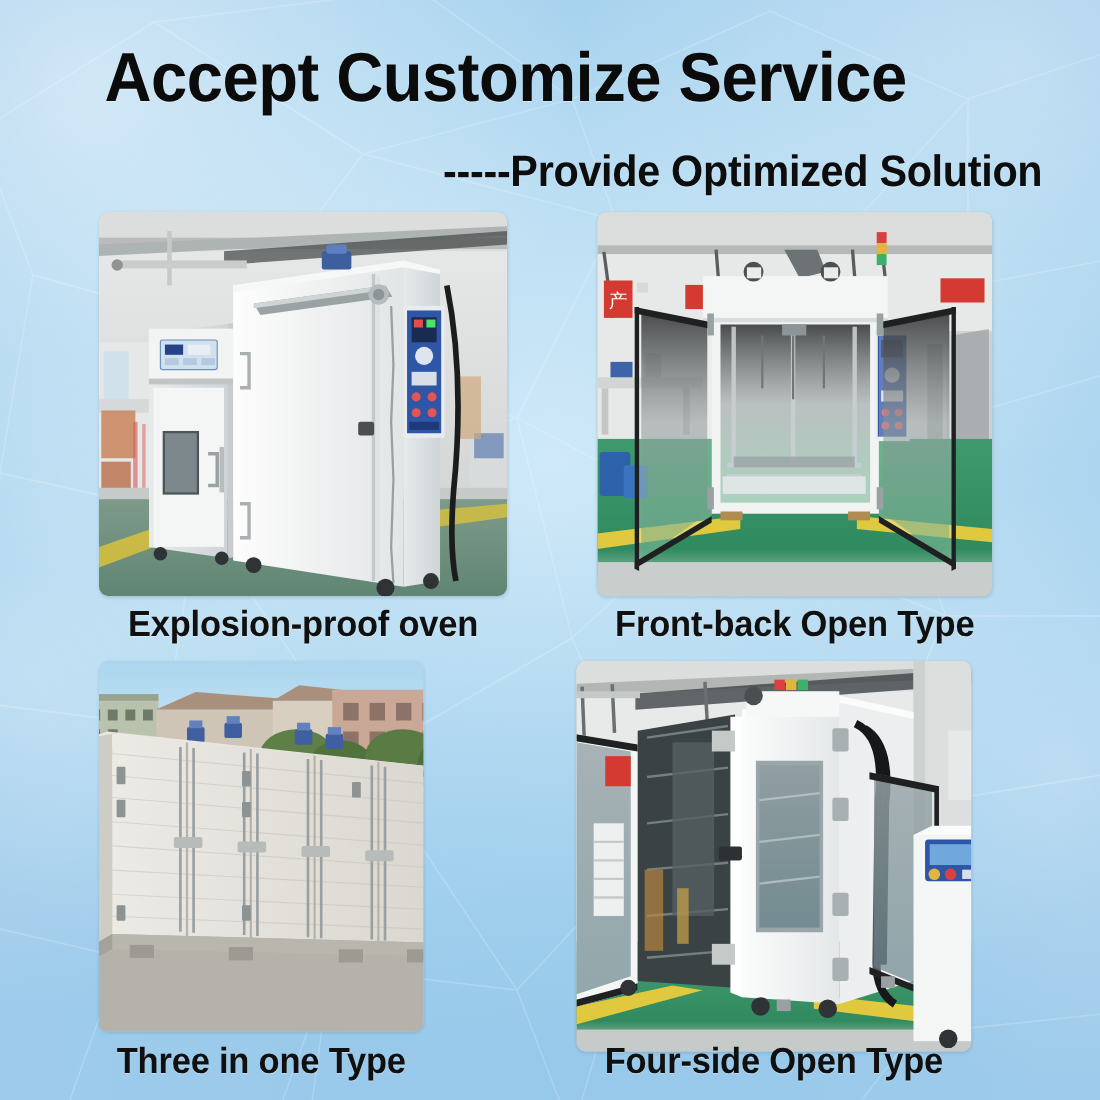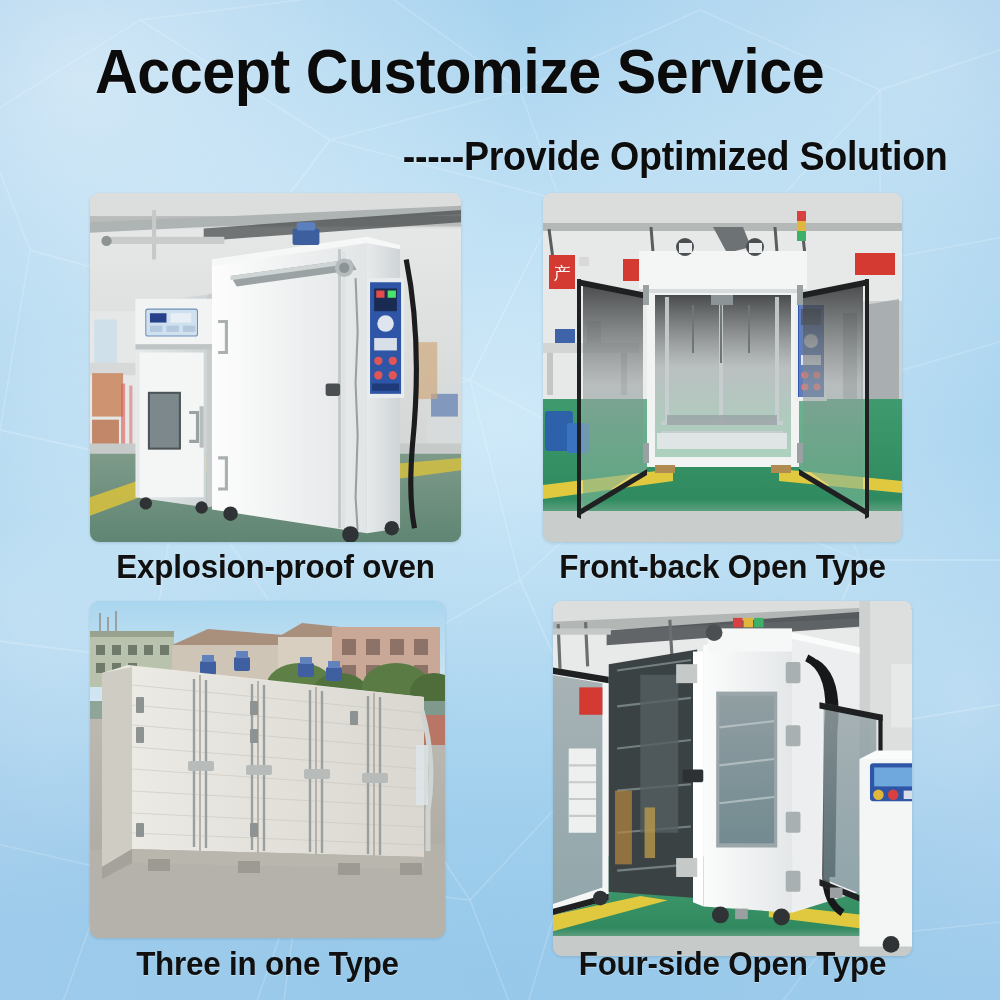--- a/index.html
+++ b/index.html
@@ -44,22 +44,22 @@
     transform:scaleX(.94);transform-origin:right center;
     text-shadow:0 1px 0 rgba(255,255,255,.3);
     z-index:3;white-space:nowrap;
   }
 
   
   .grid{position:absolute;left:90px;top:193px;width:815px;height:745px;z-index:2;}
   .cell{position:absolute;}
   .cell.c0{left:0;   top:0;   width:359px;height:349px;padding-left:12px;}
   .cell.c1{left:453px;top:0;   width:359px;height:349px;}
-  .cell.c2{left:0;   top:408px;width:355px;height:337px;}
-  .cell.c3{left:463px;top:408px;width:359px;height:355px;}
+  .cell.c2{left:0;   top:408px;width:295px;height:337px;}
+  .cell.c3{left:434px;top:408px;width:359px;height:355px;}
 
   .photo{
     position:absolute;inset:0;border-radius:9px;overflow:hidden;
     background:#cfd2d0;
     box-shadow:0 1px 3px rgba(40,70,95,.18);
   }
   .photo svg{display:block;width:100%;height:100%;}
 
   .caption{
     position:absolute;left:0;width:100%;

